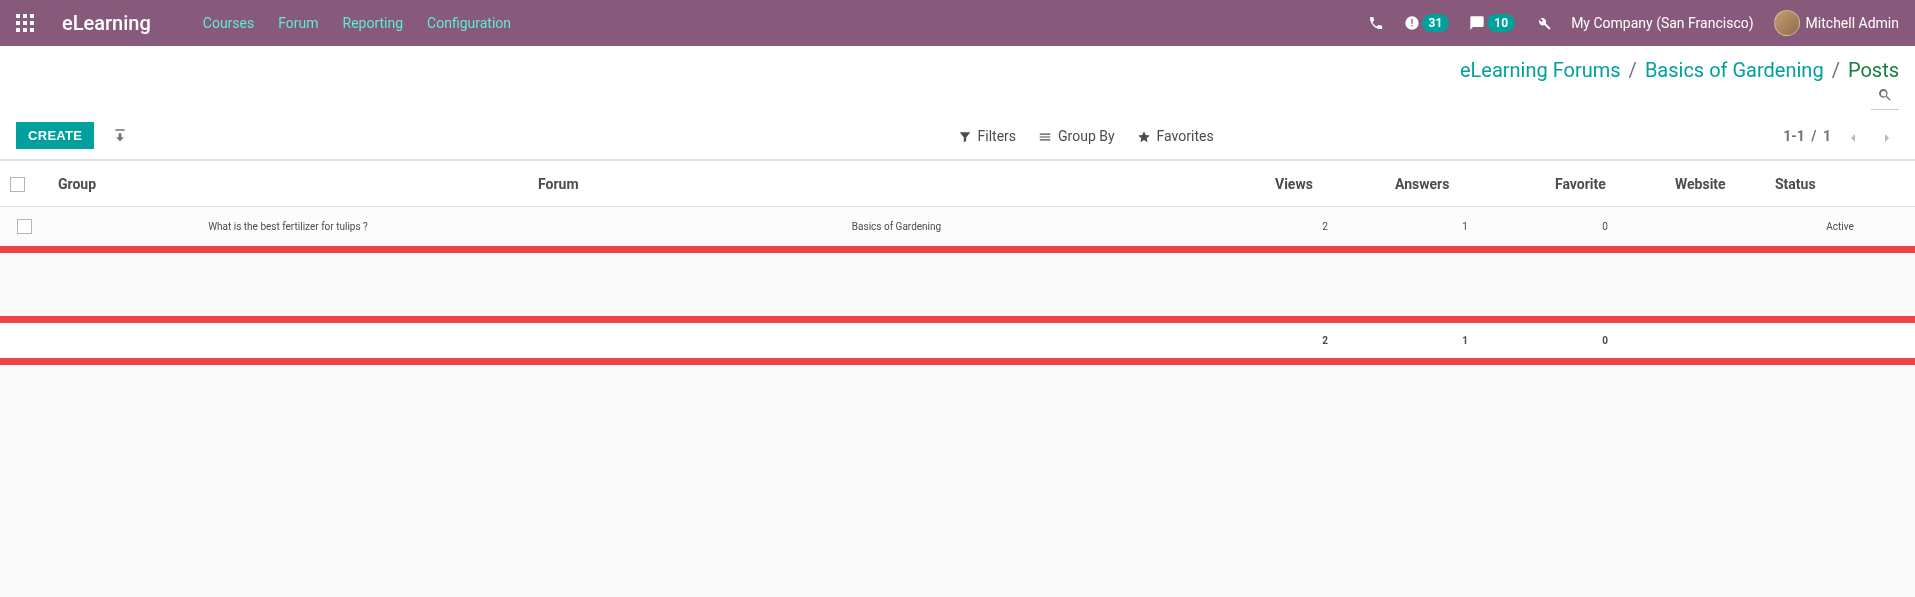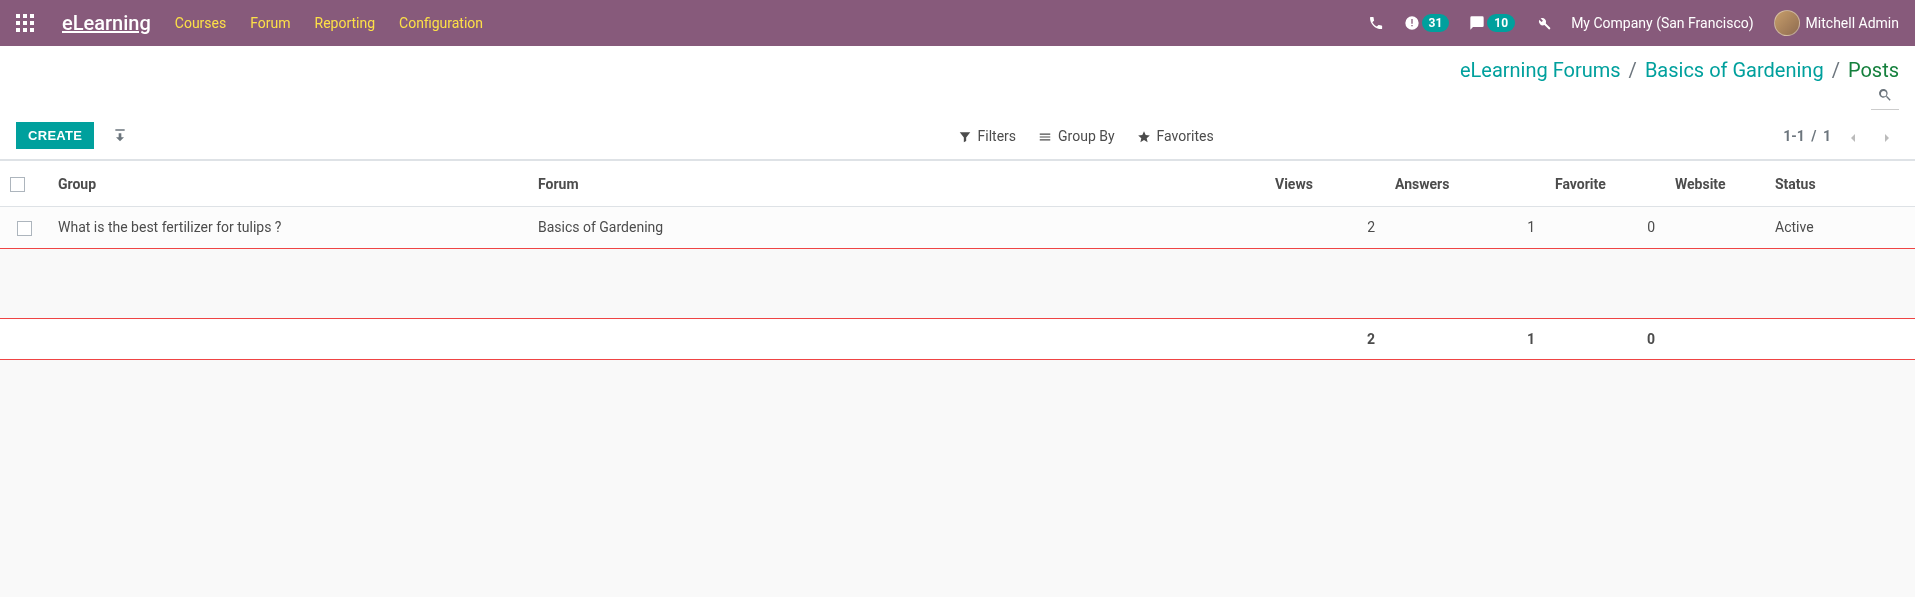--- a/index.html
+++ b/index.html
@@ -32,28 +32,27 @@
     padding: 0 16px;
   }
   .navbar .apps-grid {
     width:18px; height:18px; display:grid; grid-template-columns:repeat(3,4px); grid-template-rows:repeat(3,4px); gap:3px; margin-right:28px; cursor:pointer;
   }
   .navbar .apps-grid span { background:#fff; width:4px; height:4px; display:block; }
   .navbar .brand {
     font-size: 20px;
     font-weight: 500;
     color: #fff;
-    margin-right: 24px;
-    text-decoration: underline;
+    margin-right: 52px;
   }
   .navbar .menu {
     display:flex; gap: 24px;
   }
   .navbar .menu a {
-    color: #fde047; text-decoration:none; font-size:14px; cursor:pointer;
+    color: #5eead4; text-decoration:none; font-size:14px; cursor:pointer;
   }
   .navbar .right {
     margin-left:auto; display:flex; align-items:center; gap:20px;
   }
   .navbar .right .icon { color:#fff; cursor:pointer; display:flex; align-items:center; }
   .badge {
     background: var(--badge-teal);
     color:#fff;
     border-radius:10px;
     font-size:12px;
@@ -143,22 +142,23 @@
     text-align:left;
     font-weight:700;
     color:#4c4c4c;
     padding:14px 10px;
     border-bottom:1px solid var(--border);
     border-top:1px solid var(--border);
     font-size:14px;
   }
   table.list td {
     padding:12px 10px;
-    border-bottom:1px solid #ef4444;
-    font-size:14px;
+    border-bottom:7px solid #ef4444;
+    font-size:10px;
+    text-align:center;
   }
   table.list tbody tr { background:#fcfcfc; }
   .col-check { width:48px; text-align:center; }
   .checkbox {
     width:15px; height:15px; border:1px solid #adb5bd; display:inline-block; background:#fff; cursor:pointer; vertical-align:middle;
   }
   .num { text-align:right; }
 
   .spacer-row td { height:70px; border-bottom:1px solid var(--border); background:var(--bg); }
   .totals-row td {

